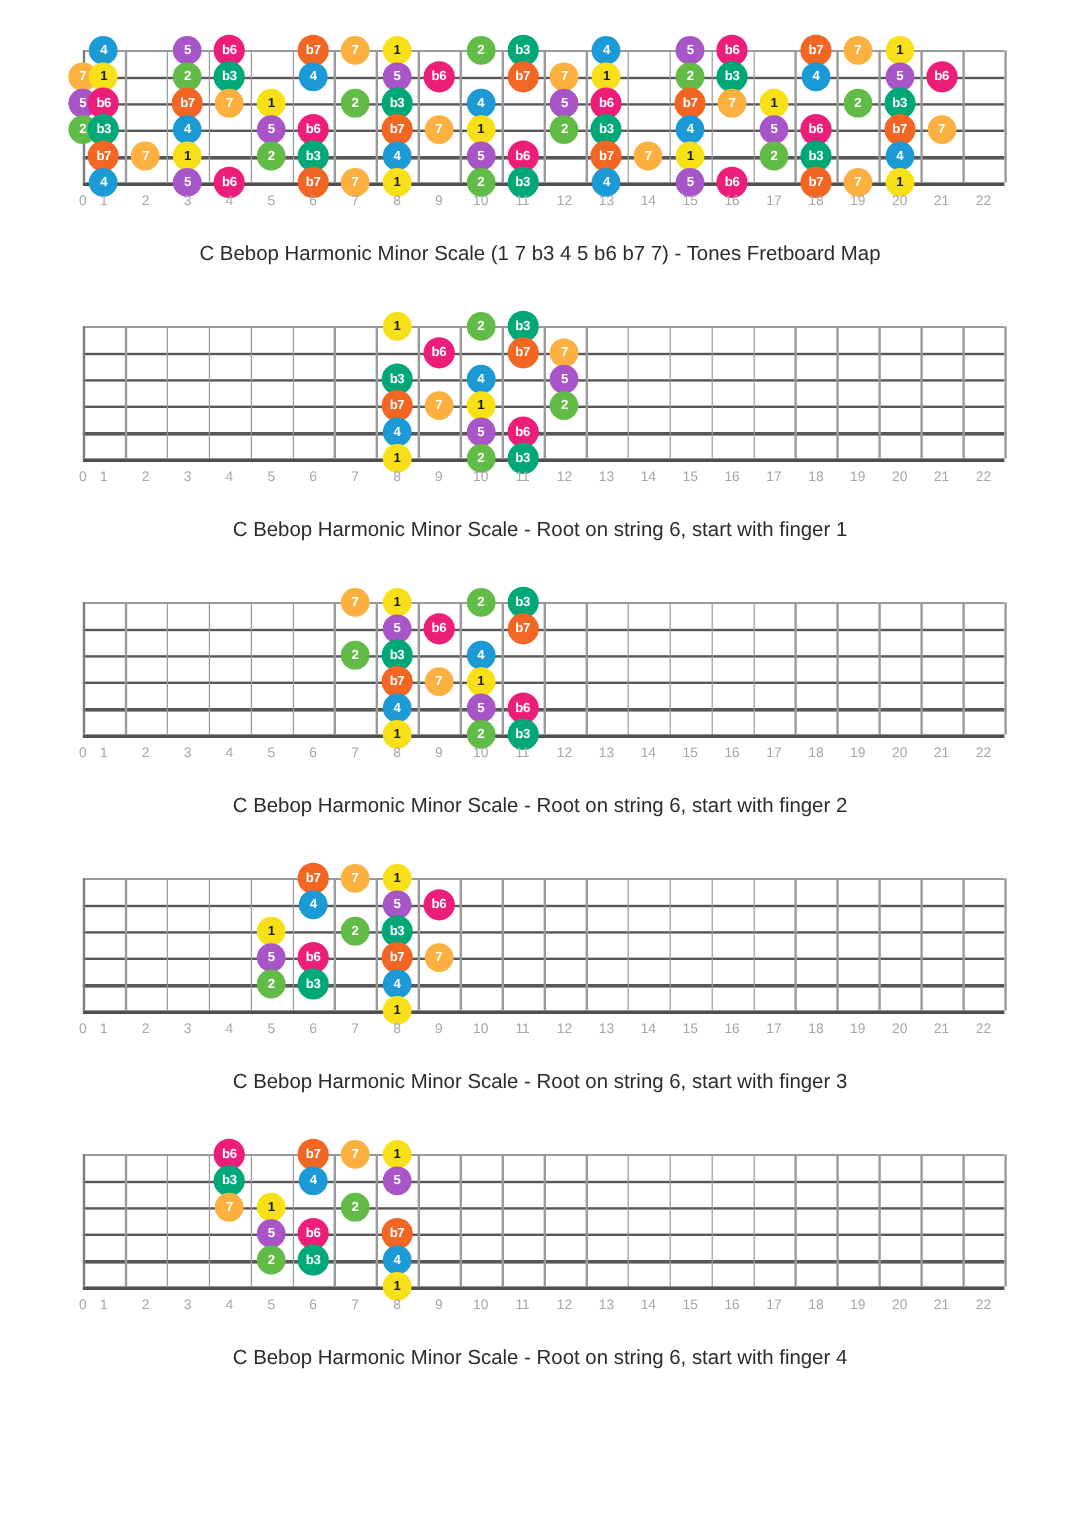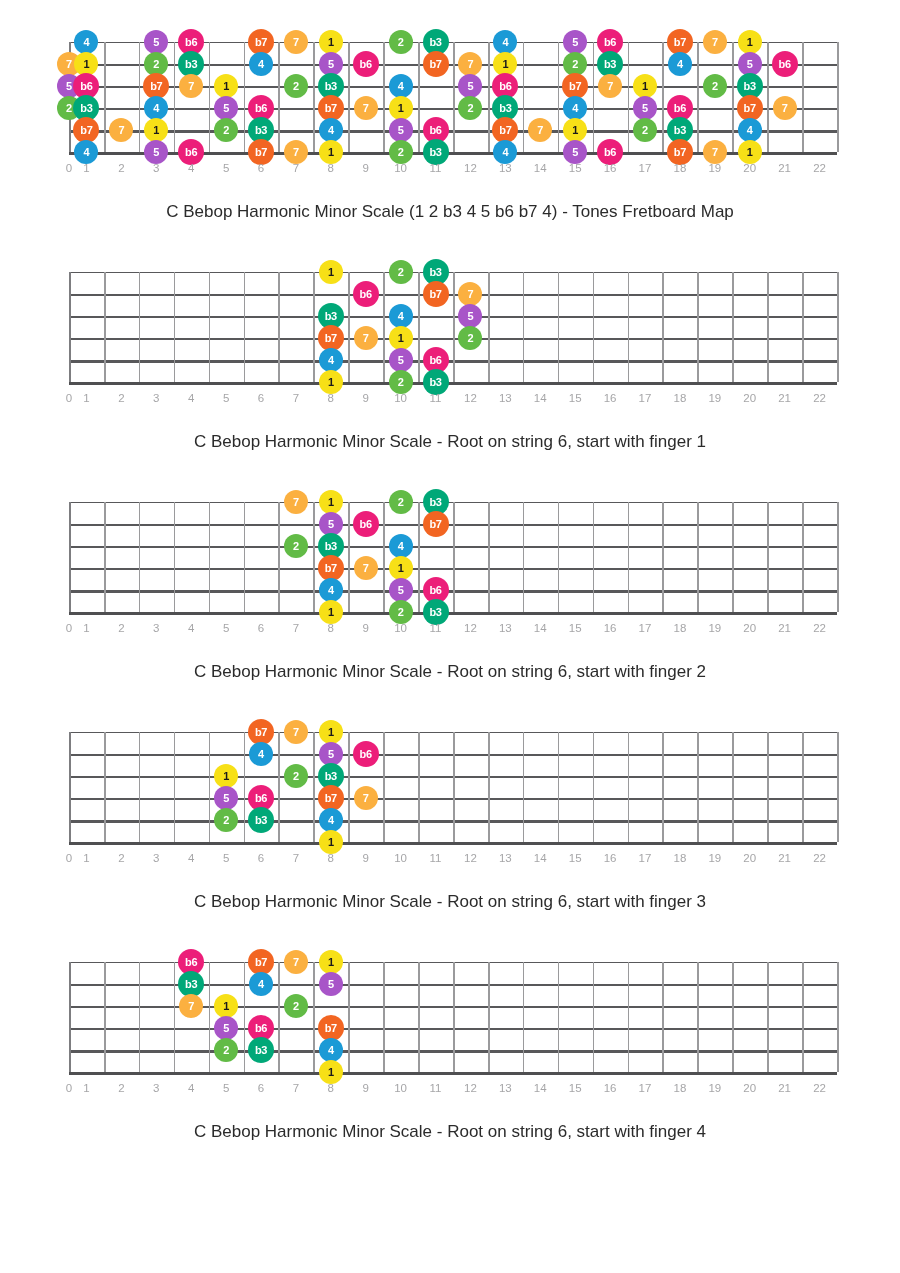--- a/index.html
+++ b/index.html
@@ -205,21 +205,21 @@
           <span class="fretnum" style="left: 471.273px;">14</span>
           <span class="fretnum" style="left: 506.182px;">15</span>
           <span class="fretnum" style="left: 541.091px;">16</span>
           <span class="fretnum" style="left: 576px;">17</span>
           <span class="fretnum" style="left: 610.909px;">18</span>
           <span class="fretnum" style="left: 645.818px;">19</span>
           <span class="fretnum" style="left: 680.727px;">20</span>
           <span class="fretnum" style="left: 715.636px;">21</span>
           <span class="fretnum" style="left: 750.545px;">22</span>
         </div>
-        <div class="caption" style="top: 160px;">C Bebop Harmonic Minor Scale (1 2 b3 4 5 b6 b7 4) - Tones Fretboard Map</div>
+        <div class="caption" style="top: 160px;">C Bebop Harmonic Minor Scale (1 7 b3 4 5 b6 b7 7) - Tones Fretboard Map</div>
       </div>
       <div class="board-block" style="top: 272px;">
         <div class="board" style="height: 110px;">
           <div class="string s1" style="top: 0px;"></div>
           <div class="string s2" style="top: 22px;"></div>
           <div class="string s3" style="top: 44px;"></div>
           <div class="string s4" style="top: 66px;"></div>
           <div class="string s5" style="top: 88px;"></div>
           <div class="string s6" style="top: 110px;"></div>
           <div class="fret nut" style="left: 0px;"></div>

